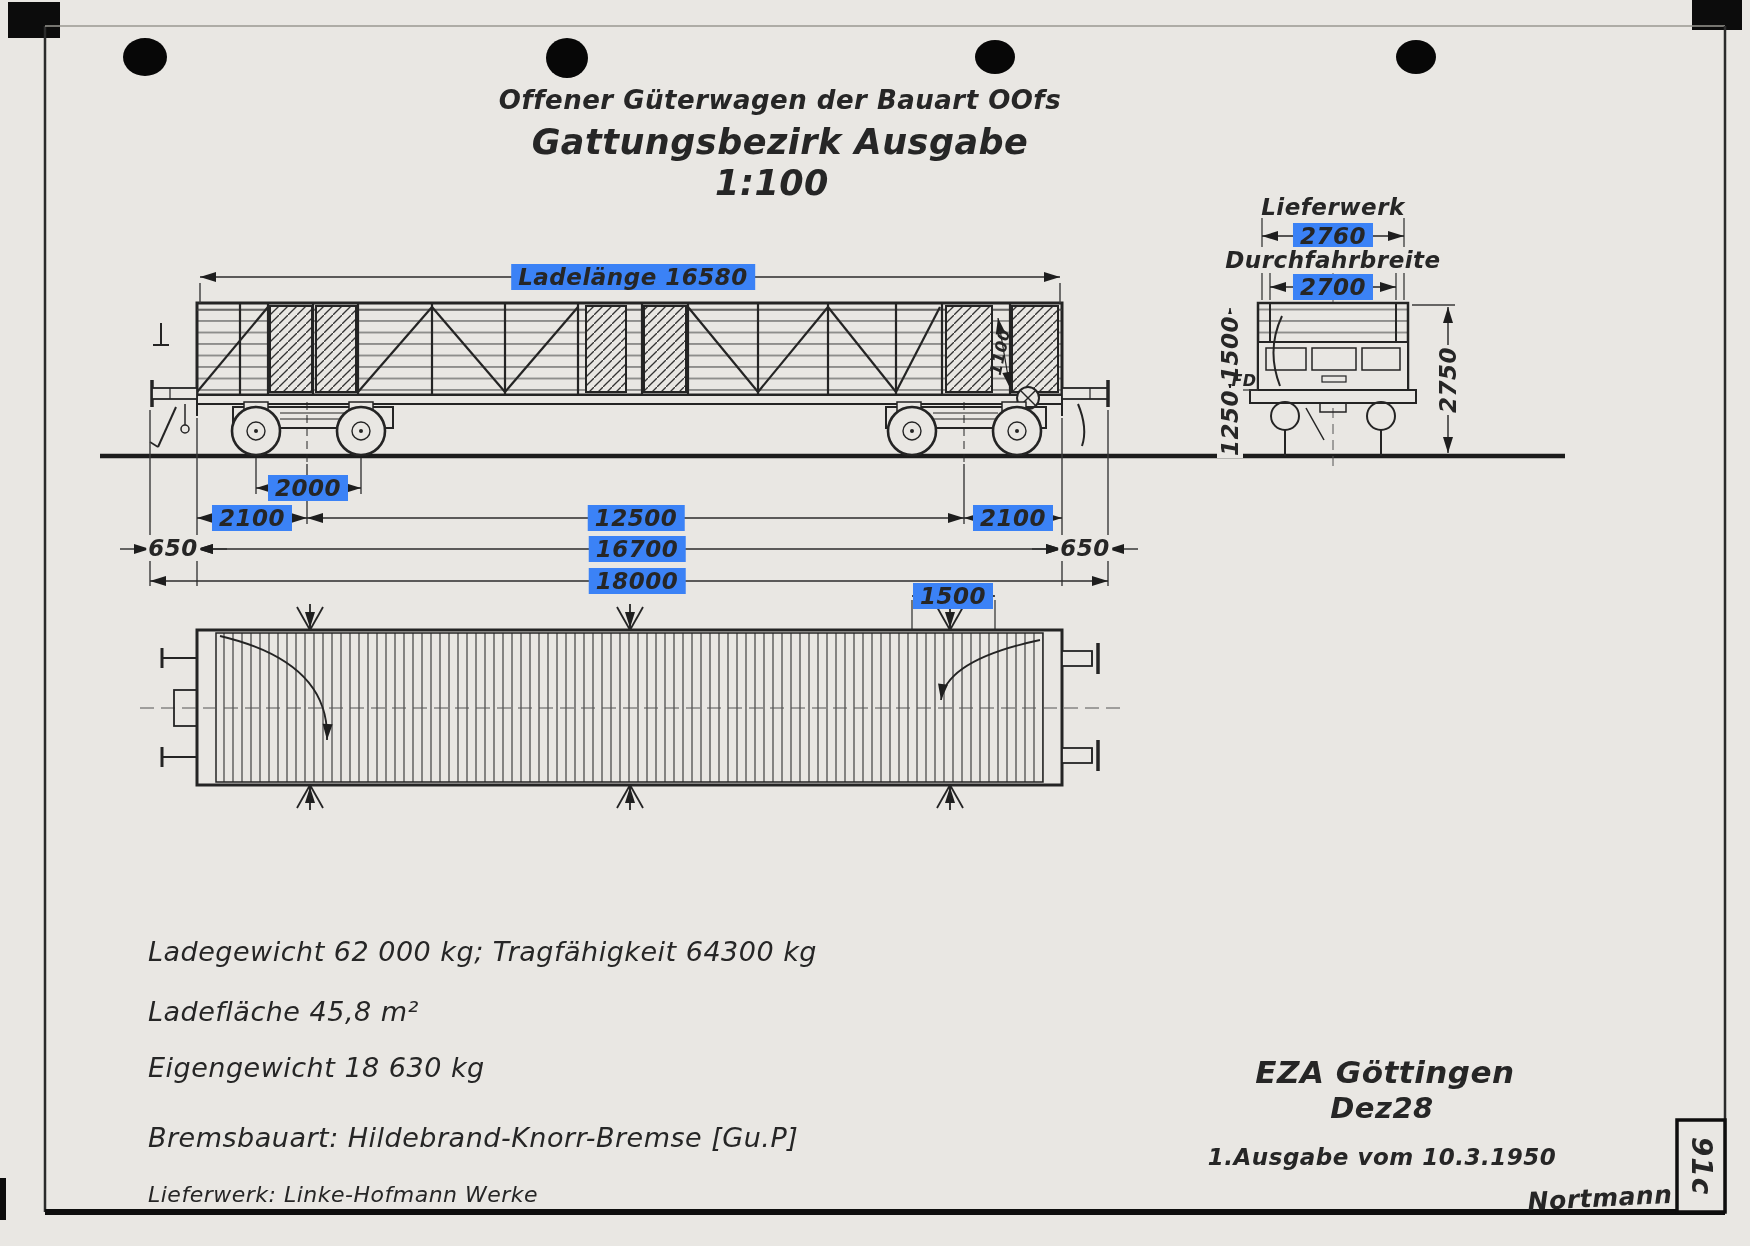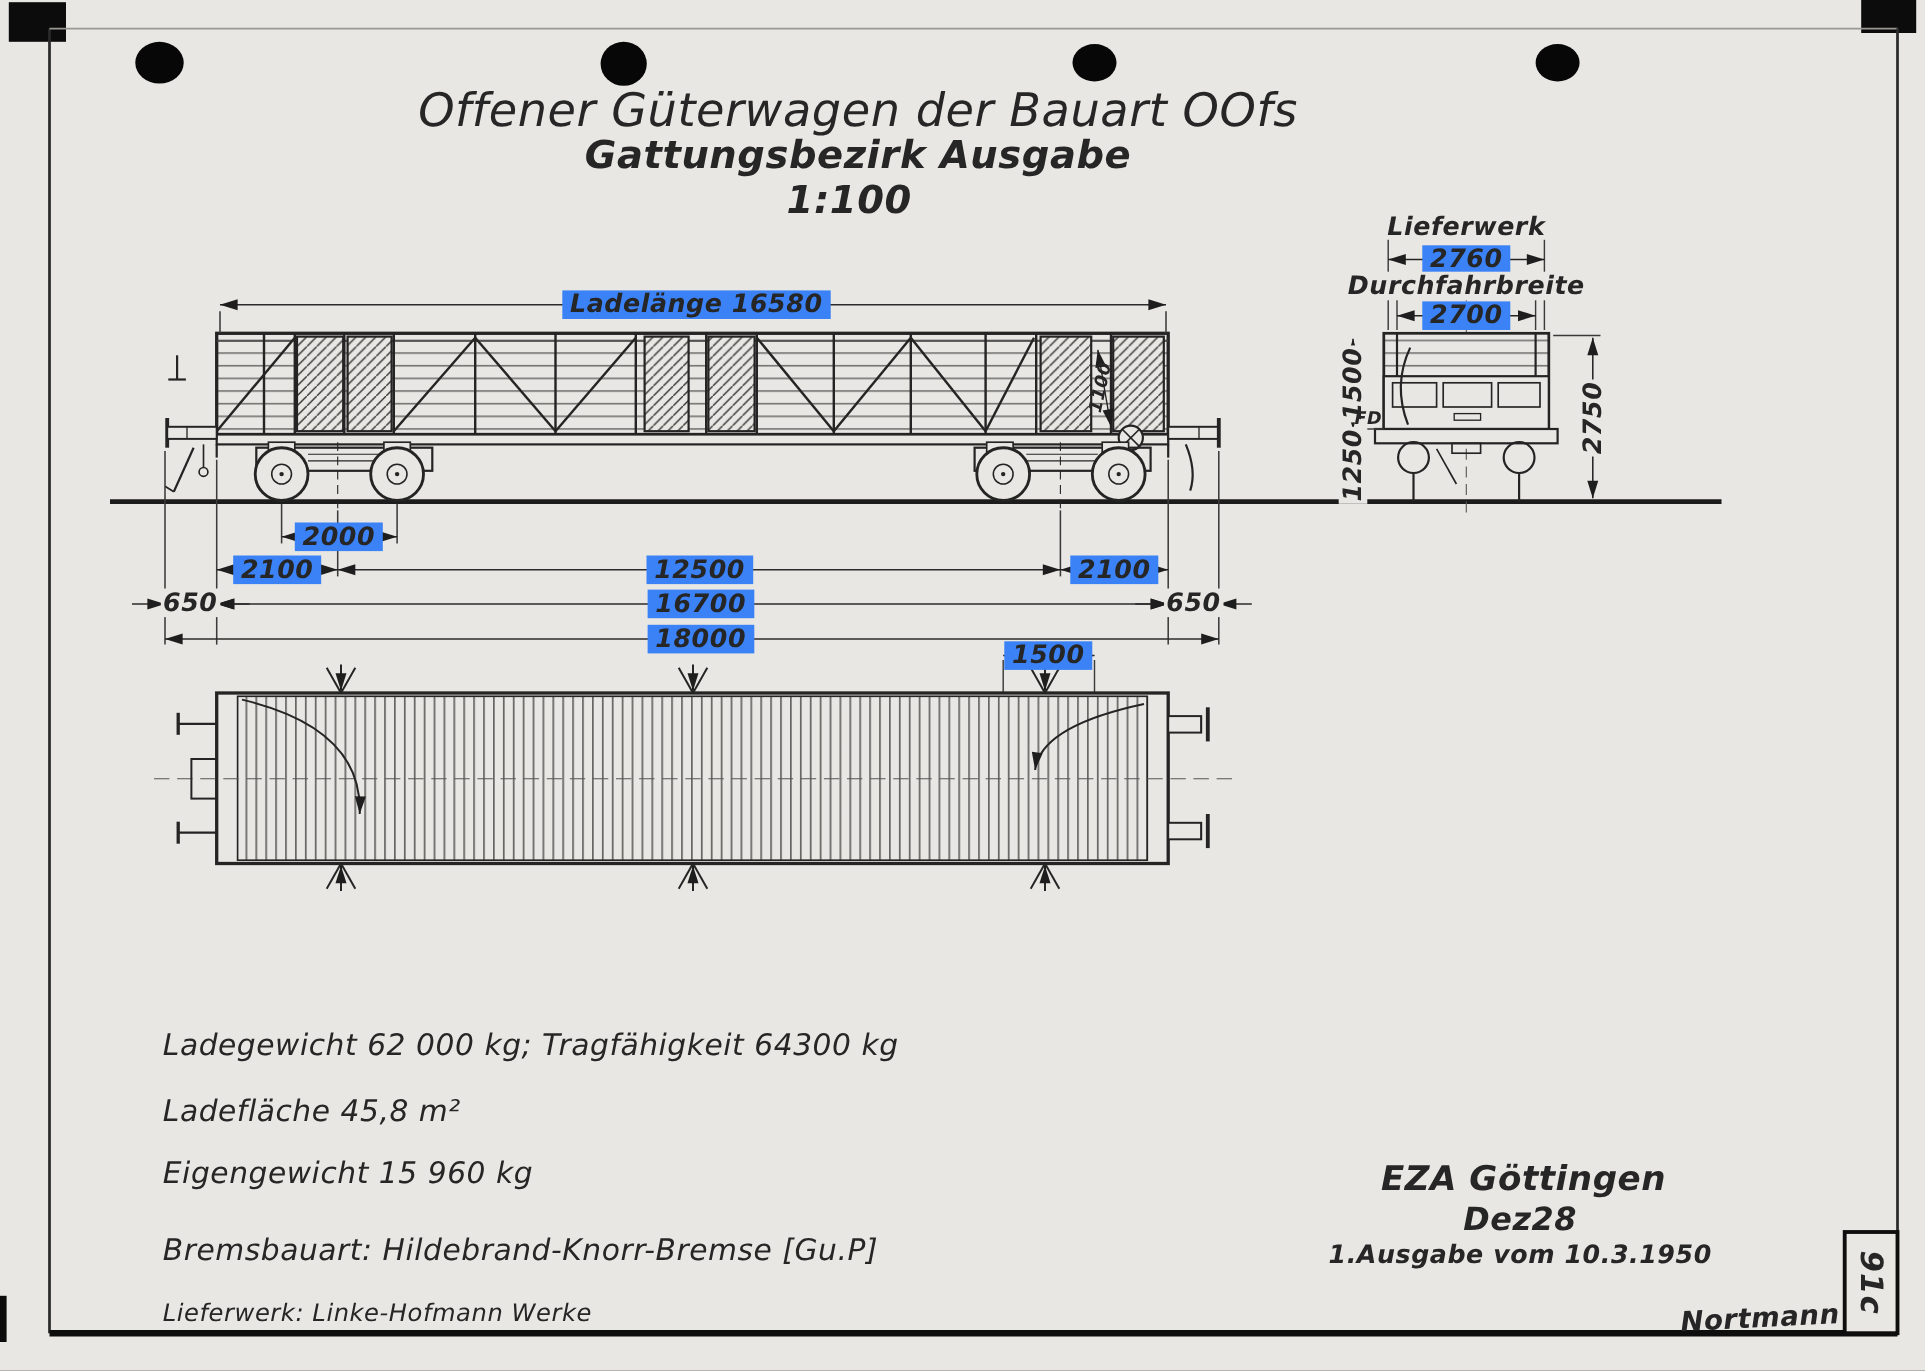--- a/index.html
+++ b/index.html
@@ -8,29 +8,29 @@
   .page svg{position:absolute;left:0;top:0;}
   .lbl{position:absolute;font-style:italic;font-weight:600;color:#262626;white-space:nowrap;
        transform:translate(-50%,-50%);letter-spacing:.5px;}
   .lblL{position:absolute;font-style:italic;font-weight:400;color:#262626;white-space:nowrap;
        transform:translate(0,-50%);letter-spacing:.5px;}
   .bgp{background:#3b82f6;padding:0 7px;}
   .bgs{background:#e9e7e3;padding:0 2px;}
   .rot{transform:translate(-50%,-50%) rotate(-90deg);}
   .rot90{transform:translate(-50%,-50%) rotate(90deg);}
   .tilt{transform:translate(-50%,-50%) rotate(-78deg);}
-  .t1{font-size:42px;font-weight:400;}
+  .t1{font-size:26px;font-weight:700;}
   .t2{font-size:35px;font-weight:700;}
   .dim{font-size:23px;}
   .dimsm{font-size:16px;}
   .spec{font-size:27px;}
   .spec-sm{font-size:22px;}
   .tb1{font-size:31px;}
   .tb2{font-size:29px;}
-  .tb3{font-size:23px;font-weight:700;}
+  .tb3{font-size:23px;font-weight:700;margin-top:16px;}
   .sig{font-size:25px;transform:translate(-50%,-50%) rotate(-3deg);}
   .sheetno{font-size:28px;font-weight:700;letter-spacing:1px;}
 </style>
 </head>
 <body>
 
 <div class="page">
 
   <svg width="1750" height="1246" viewBox="0 0 1750 1246">
     <defs>
@@ -291,21 +291,21 @@
   <div class="lbl dim bgp" style="left:1333px;top:236px">2760</div>
   <div class="lbl dim bgs" style="left:1333px;top:260px">Durchfahrbreite</div>
   <div class="lbl dim bgp" style="left:1333px;top:287px">2700</div>
   <div class="lbl dim bgs rot" style="left:1230px;top:349px">1500</div>
   <div class="lbl dim bgs rot" style="left:1230px;top:423px">1250</div>
   <div class="lbl dimsm" style="left:1244px;top:380px">FD</div>
   <div class="lbl dim bgs rot" style="left:1448px;top:380px">2750</div>
 
   <div class="lblL spec" style="left:148px;top:951px">Ladegewicht 62 000 kg; Tragfähigkeit 64300 kg</div>
   <div class="lblL spec" style="left:148px;top:1011px">Ladefläche 45,8 m²</div>
-  <div class="lblL spec" style="left:148px;top:1067px">Eigengewicht 15 960 kg</div>
+  <div class="lblL spec" style="left:148px;top:1067px">Eigengewicht 18 630 kg</div>
   <div class="lblL spec" style="left:148px;top:1137px">Bremsbauart: Hildebrand-Knorr-Bremse [Gu.P]</div>
   <div class="lblL spec-sm" style="left:148px;top:1194px">Lieferwerk: Linke-Hofmann Werke</div>
 
   <div class="lbl tb1" style="left:1385px;top:1072px">EZA Göttingen</div>
   <div class="lbl tb2" style="left:1382px;top:1108px">Dez28</div>
   <div class="lbl tb3" style="left:1382px;top:1141px">1.Ausgabe vom 10.3.1950</div>
   <div class="lbl sig" style="left:1600px;top:1198px">Nortmann</div>
   <div class="lbl sheetno rot90" style="left:1701px;top:1166px">91c</div>
 
 </div>

